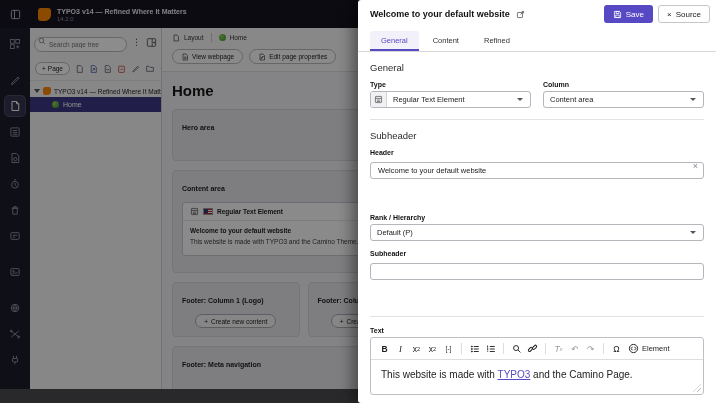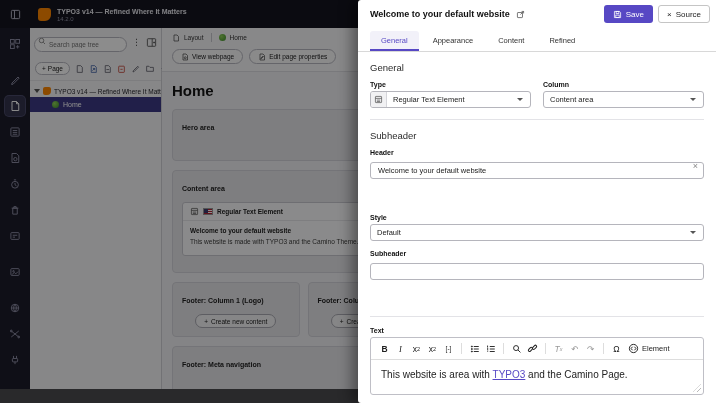--- a/index.html
+++ b/index.html
@@ -394,21 +394,20 @@
         </button>
         <button class="btn-close">
           <span>×</span>
           <span>Source</span>
         </button>
       </span>
     </div>
 
     <div class="m-tabs">
       <span class="tab active">General</span>
-      <span class="tab">Appearance</span>
       <span class="tab">Content</span>
       <span class="tab">Refined</span>
     </div>
 
     <div class="m-body">
       <h3 class="section-h">General</h3>
       <div class="row2">
         <div class="field">
           <label class="f-label">Type</label>
           <div class="select">
@@ -438,23 +437,23 @@
       <h3 class="section-h">Subheader</h3>
       <div class="field">
         <label class="f-label">Header</label>
         <div class="input-wrap">
           <input class="tinput" value="Welcome to your default website" style="">
           <span class="clear-x">×</span>
         </div>
       </div>
       <div class="row2" style="margin-top:9px;">
         <div class="field">
-          <label class="f-label">Style</label>
+          <label class="f-label">Rank / Hierarchy</label>
           <div class="select">
-            <span class="val">Default</span>
+            <span class="val">Default (P)</span>
             <span class="chev"></span>
           </div>
         </div>
       </div>
       <div class="field" style="margin-top:9px;">
         <label class="f-label">Subheader</label>
         <input class="tinput" value="" style="">
       </div>
 
       <hr class="hdiv">
@@ -519,20 +518,20 @@
           <span class="rte-btn">Ω</span>
           <span class="rte-btn src">
             <svg width="11" height="11" viewBox="0 0 16 16" fill="none" stroke="#222" stroke-width="1.4">
                 <circle cx="8" cy="8" r="6"></circle>
                 <path d="M6.5 5.5 L4.5 8 L6.5 10.5 M9.5 5.5 L11.5 8 L9.5 10.5"></path>
               </svg>
             <span>Element</span>
           </span>
         </div>
         <div class="rte-body">
-          <span>This website is area with </span><span class="rte-link">TYPO3</span><span> and the Camino Page.</span>
+          <span>This website is made with </span><span class="rte-link">TYPO3</span><span> and the Camino Page.</span>
           <span class="resize-handle"></span>
         </div>
       </div>
     </div>
   </div>
 
 </div>
 
 </body></html>

